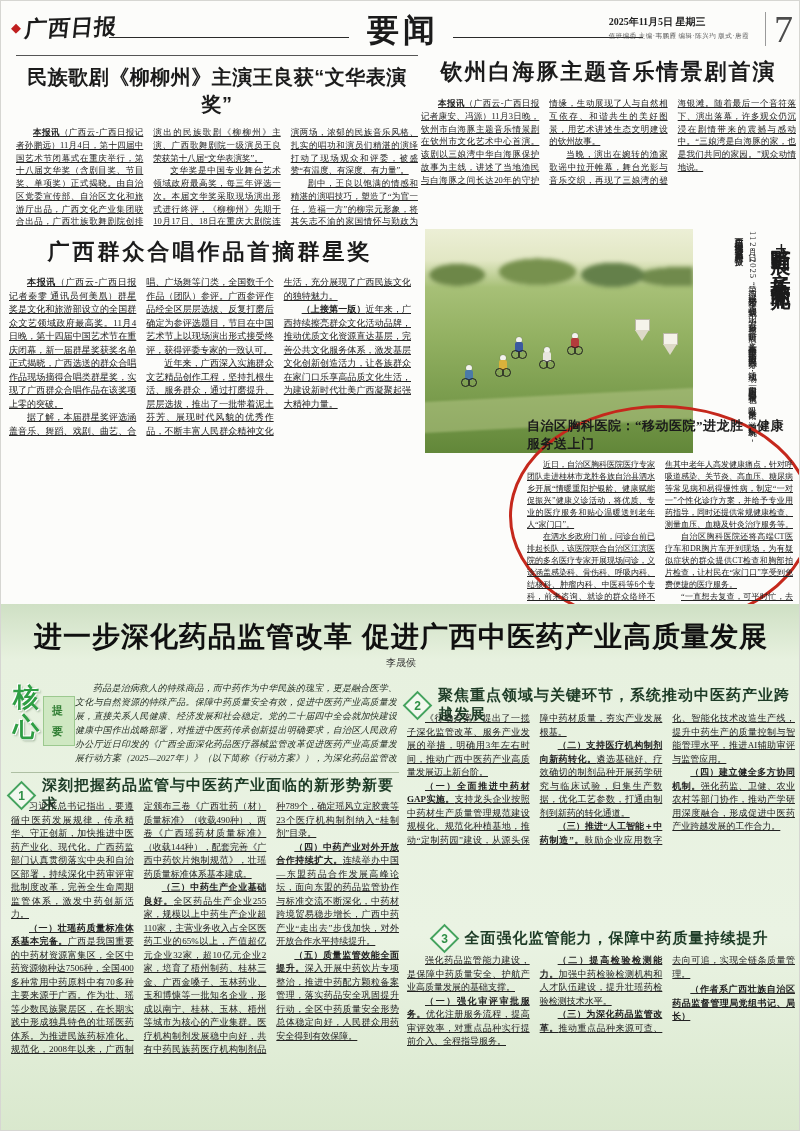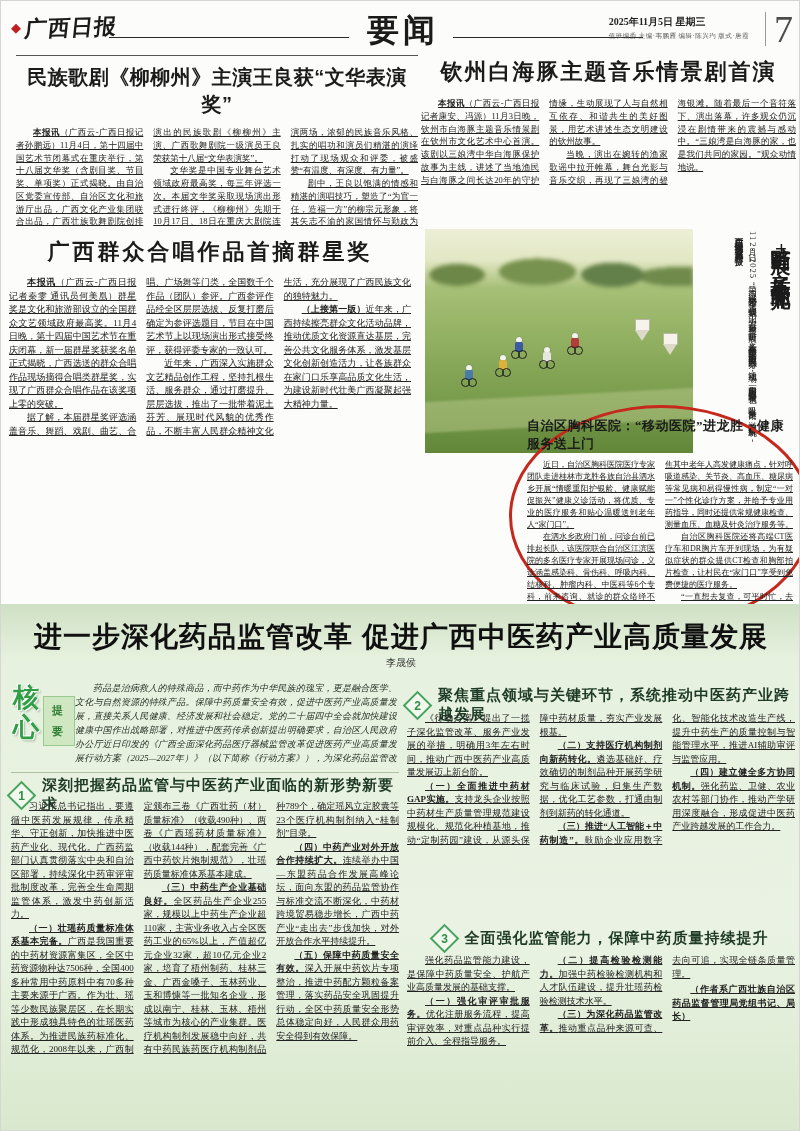--- a/index.html
+++ b/index.html
@@ -240,21 +240,21 @@
       <span class="sec-badge">
           <span class="num">1</span>
         </span>
       <span class="sec-title">深刻把握药品监管与中医药产业面临的新形势新要求</span>
     </div>
     <div class="s1-body body-text cols3">
       <p class="para"><b></b><span>习近平总书记指出，要遵循中医药发展规律，传承精华、守正创新，加快推进中医药产业化、现代化。广西药监部门认真贯彻落实中央和自治区部署，持续深化中药审评审批制度改革，完善全生命周期监管体系，激发中药创新活力。</span></p>
       <p class="para"><b>（一）壮瑶药质量标准体系基本完备。</b><span>广西是我国重要的中药材资源富集区，全区中药资源物种达7506种，全国400多种常用中药原料中有70多种主要来源于广西。作为壮、瑶等少数民族聚居区，在长期实践中形成独具特色的壮瑶医药体系。为推进民族药标准化、规范化，2008年以来，广西制定颁布三卷《广西壮药（材）质量标准》（收载490种）、两卷《广西瑶药材质量标准》（收载144种），配套完善《广西中药饮片炮制规范》，壮瑶药质量标准体系基本建成。</span></p>
       <p class="para"><b>（三）中药生产企业基础良好。</b><span>全区药品生产企业255家，规模以上中药生产企业超110家，主营业务收入占全区医药工业的65%以上，产值超亿元企业32家，超10亿元企业2家，培育了梧州制药、桂林三金、广西金嗓子、玉林药业、玉和博慷等一批知名企业，形成以南宁、桂林、玉林、梧州等城市为核心的产业集群。医疗机构制剂发展稳中向好，共有中药民族药医疗机构制剂品种789个，确定瑶风立定胶囊等23个医疗机构制剂纳入“桂制剂”目录。</span></p>
       <p class="para"><b>（四）中药产业对外开放合作持续扩大。</b><span>连续举办中国—东盟药品合作发展高峰论坛，面向东盟的药品监管协作与标准交流不断深化，中药材跨境贸易稳步增长，广西中药产业“走出去”步伐加快，对外开放合作水平持续提升。</span></p>
-      <p class="para"><b>（五）保障中药质量安全有效。</b><span>深入开展中药饮片专项整治，推进中药配方颗粒备案管理，落实药品安全巩固提升行动，全区中药质量安全形势总体稳定向好，人民群众用药安全得到有效保障。</span></p>
+      <p class="para"><b>（五）质量监管效能全面提升。</b><span>深入开展中药饮片专项整治，推进中药配方颗粒备案管理，落实药品安全巩固提升行动，全区中药质量安全形势总体稳定向好，人民群众用药安全得到有效保障。</span></p>
     </div>
 
     <div class="sec-heading s2-head">
       <span class="sec-badge">
           <span class="num">2</span>
         </span>
       <span class="sec-title">聚焦重点领域与关键环节，系统推动中医药产业跨越发展</span>
     </div>
     <div class="s2-body body-text cols3">
       <p class="para"><b></b><span>《行动方案》提出了一揽子深化监管改革、服务产业发展的举措，明确用3年左右时间，推动广西中医药产业高质量发展迈上新台阶。</span></p>

